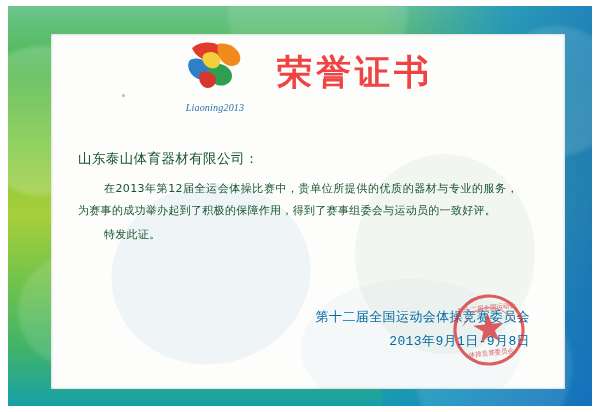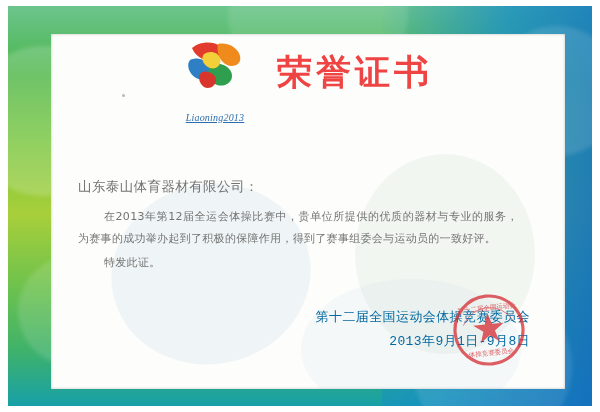--- a/index.html
+++ b/index.html
@@ -108,47 +108,46 @@
     align-items: center;
     justify-content: flex-start;
   }
   .logo-mark {
     position: relative;
     width: 66px;
     height: 54px;
   }
   .logo-mark svg { display: block; }
   .logo-caption {
-    margin-top: 18px;
+    margin-top: 8px;
     font-family: "Liberation Serif", serif;
     font-style: italic;
     font-size: 10px;
     color: #2b6fae;
     letter-spacing: 0.2px;
     white-space: nowrap;
-    text-decoration: underline;
   }
   .cert-title {
     font-family: "DejaVu Sans", sans-serif;
     font-size: 35px;
     font-weight: bold;
     letter-spacing: 4px;
     color: #ef4444;
     line-height: 1;
     padding-bottom: 10px;
   }
 
   
   .cert-body {
     position: absolute;
     left: 78px;
-    top: 176px;
+    top: 148px;
     width: 440px;
     font-family: "DejaVu Sans", sans-serif;
-    color: #737373;
+    color: #14532d;
   }
   .salutation {
     font-size: 13.5px;
     line-height: 1.5;
     margin-bottom: 10px;
     letter-spacing: 0.4px;
   }
   .paragraph {
     font-size: 11px;
     line-height: 2.0;

